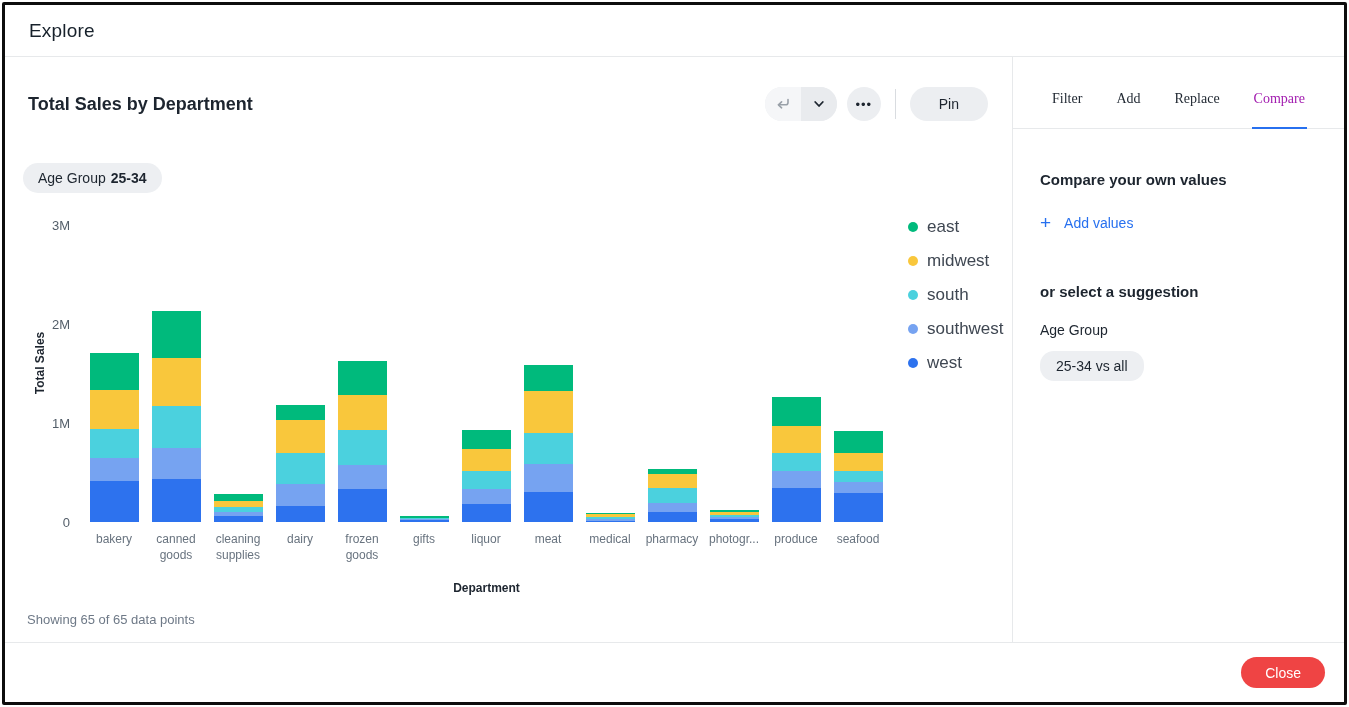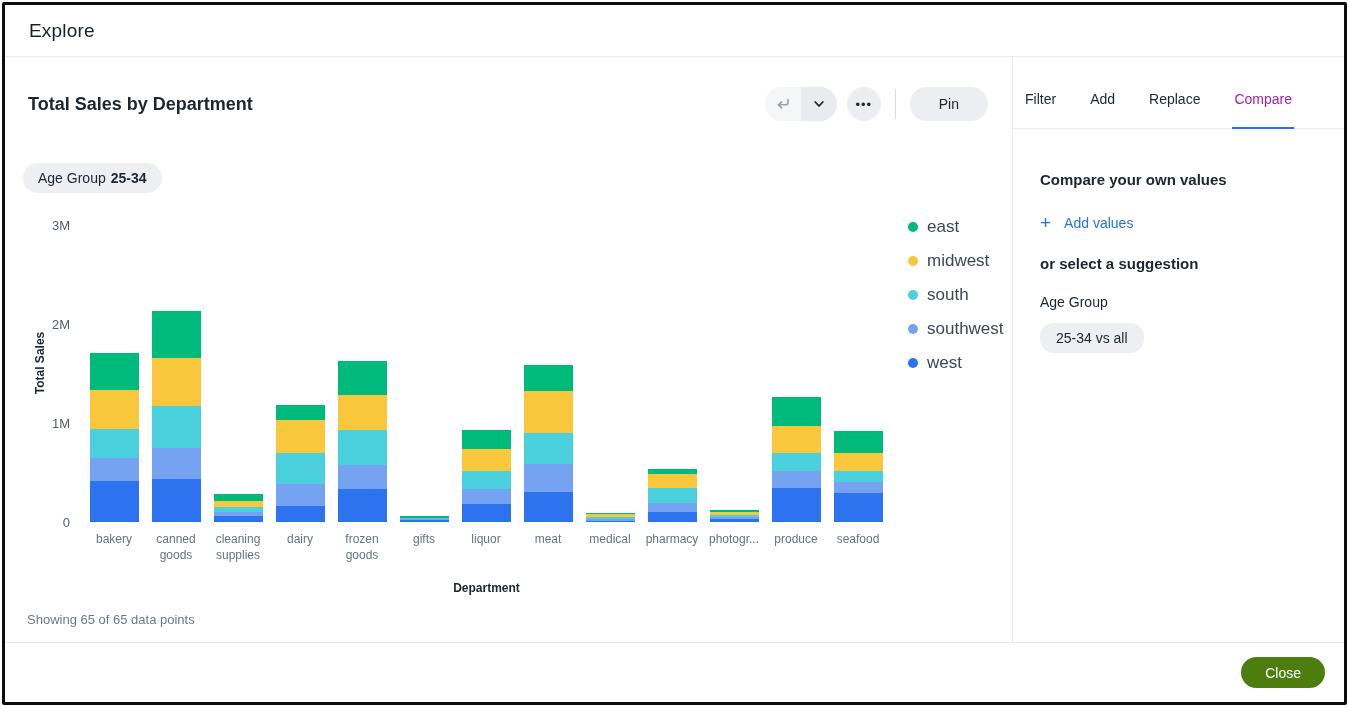--- a/index.html
+++ b/index.html
@@ -54,39 +54,39 @@
   .legend-item { display:flex; align-items:center; gap:9px; cursor:pointer; }
   .legend-dot { width:10px; height:10px; border-radius:50%; }
   .legend-label { font-size:17px; color:#3f4752; }
   .x-labels { display:flex; margin-left:78px; width:810px; margin-top:9px; }
   .x-label { width:62px; flex:0 0 62px; text-align:center; font-size:12px; color:#68737f; line-height:1.35; }
   .x-axis-title { margin-left:85px; width:793px; text-align:center; margin-top:18px;
                   font-size:12px; font-weight:700; color:#1d252f; }
   .showing { margin:17px 0 0 22px; font-size:13px; color:#6e7987; }
 
   
-  .tabs { height:72px; display:flex; align-items:flex-end; gap:30px;
-          border-bottom:1px solid #e7e9eb; padding:0 10px; }
+  .tabs { height:72px; display:flex; align-items:flex-end; justify-content:center; gap:30px;
+          border-bottom:1px solid #e7e9eb; padding:0 10px;font-family:Liberation Serif, serif; }
   .tab { border:none; background:none; cursor:pointer; font-family:inherit; font-size:14px; color:#1d252f;
          padding:0 2px 20px 2px; border-bottom:2px solid transparent; margin-bottom:-1px; }
   .tab.active { color:#a21caf; border-bottom-color:#2770ef; }
   .panel-body { padding:42px 24px 0 27px; }
   .panel-heading { font-size:15px; font-weight:700; color:#1d252f; }
   .add-values { display:flex; align-items:center; gap:13px; margin-top:27px; border:none; background:none;
                 cursor:pointer; font-family:inherit; font-size:14px; color:#2770ef; }
   .plus-glyph { font-size:19px; font-weight:500; line-height:14px; color:#2770ef; }
-  .suggestion-heading { margin-top:24px; }
+  .suggestion-heading { margin-top:52px; }
   .suggestion-group { margin-top:22px; font-size:14px; color:#1d252f; }
   .suggestion-chip { display:inline-block; margin-top:13px; background:#edeff2; border:none; cursor:pointer;
                      border-radius:14px; padding:7px 16px; font-family:inherit; font-size:14px; color:#1d252f; }
 
   
   .app-footer { flex:0 0 60px; border-top:1px solid #e7e9eb; display:flex; align-items:center;
                 justify-content:flex-end; padding-right:19px; }
-  .close-btn { border:none; cursor:pointer; background:#4d7c0f; color:#fff; font-family:inherit;
+  .close-btn { border:none; cursor:pointer; background:#ef4444; color:#fff; font-family:inherit;
                font-size:14px; height:31px; padding:0 24px; border-radius:16px; }
 
   svg { display:block; }
 </style>
 </head>
 <body>
 
 <div class="frame">
 
   <header class="app-header">

